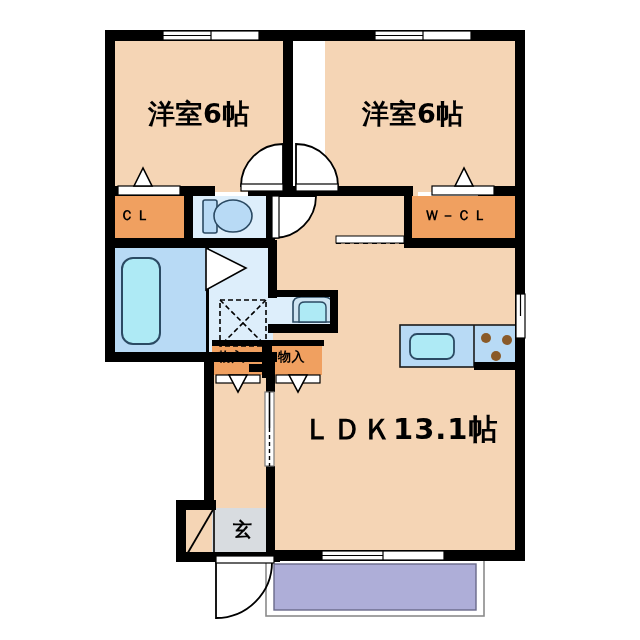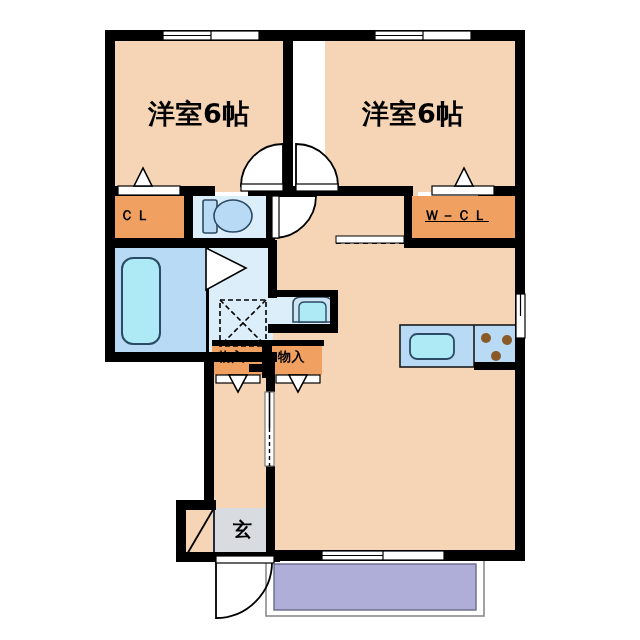--- a/index.html
+++ b/index.html
@@ -247,23 +247,24 @@
       <rect x="336" y="236" width="68" height="7" fill="#ffffff" stroke="#000000" stroke-width="1"></rect>
     </g>
 
   </svg>
 
   
   <div class="lbl room-label" style="left:148px; top:100px;">洋室6帖</div>
 
   <div class="lbl room-label" style="left:362px; top:100px;">洋室6帖</div>
 
+  <div class="lbl ldk-label" style="left:303px; top:415px;">ＬＤＫ13.1帖</div>
 
   <div class="lbl cl-label" style="left:120px; top:208px;">ＣＬ</div>
 
-  <div class="lbl cl-label" style="left:425px; top:208px;text-decoration:underline;">Ｗ－ＣＬ</div>
+  <div class="lbl cl-label" style="left:425px; top:208px;">Ｗ－ＣＬ</div>
 
   <div class="lbl small-label" style="left:218px; top:350px;">物入</div>
 
   <div class="lbl small-label" style="left:278px; top:350px;">物入</div>
 
   <div class="lbl genkan-label" style="left:233px; top:520px;">玄</div>
 </div>
 
 </body></html>

